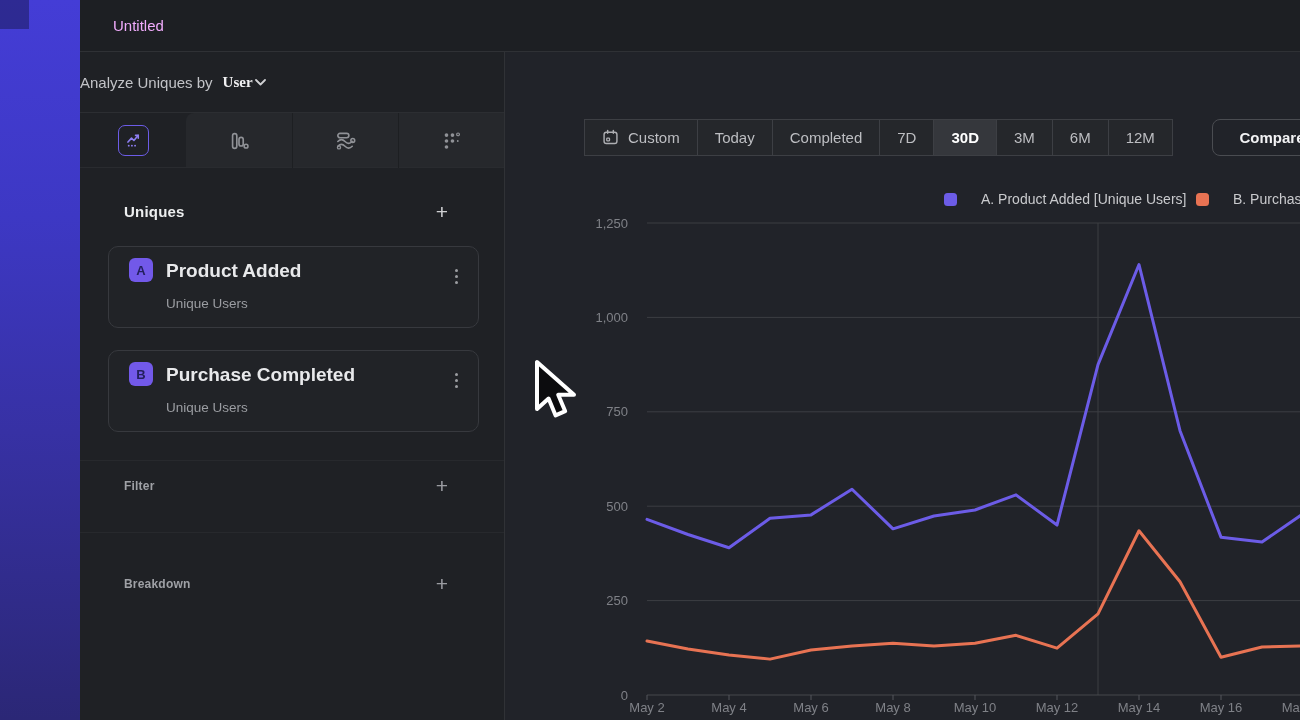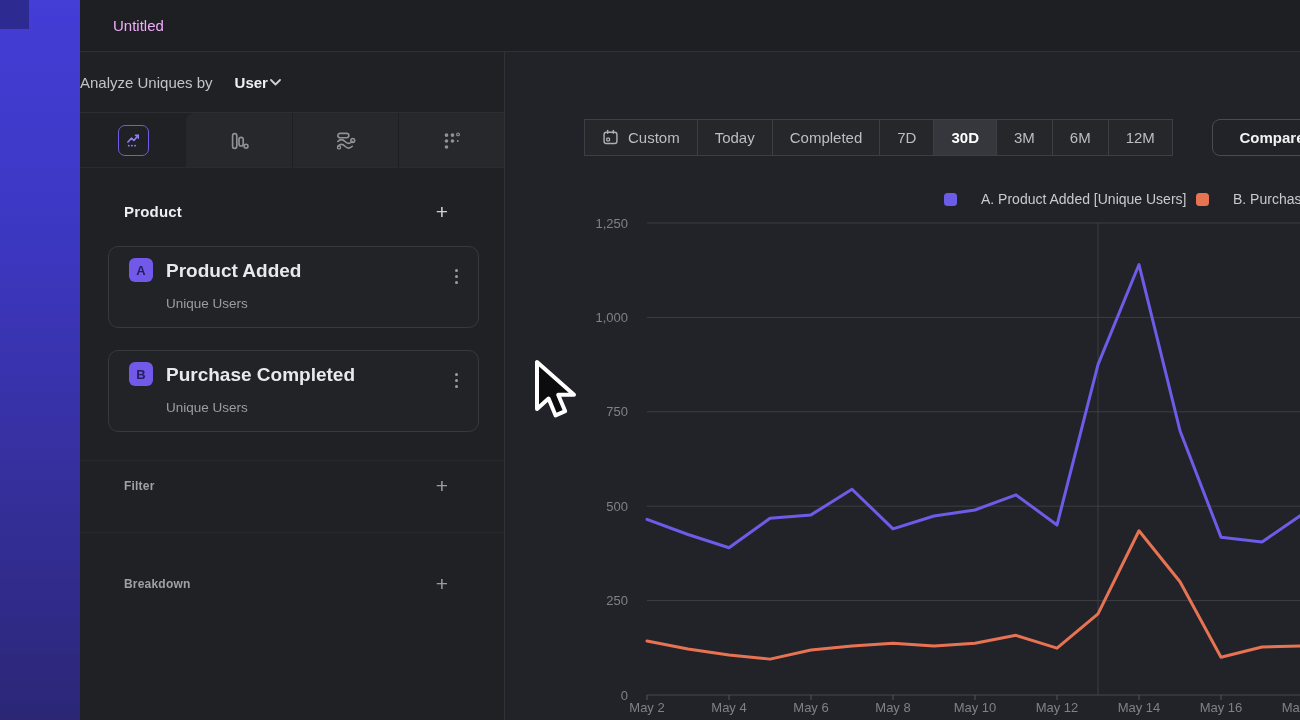--- a/index.html
+++ b/index.html
@@ -16,21 +16,21 @@
   .topbar { position:absolute; left:80px; top:0; width:1220px; height:52px;
     background:#1d1f23; border-bottom:1px solid #2f3135; display:flex; align-items:center; }
   .doc-title { margin-left:33px; color:#f0abfc; font-size:15px; }
 
   
   .sidebar { position:absolute; left:80px; top:52px; width:425px; height:668px;
     background:#1f2125; border-right:1px solid #303236; }
   .analyze-row { height:61px; display:flex; align-items:center; 
     border-bottom:1px solid #2c2e32; }
   .analyze-label { color:#c2c3c7; font-size:15px; }
-  .analyze-select { display:flex; align-items:center; gap:2px; margin-left:22px; cursor:pointer; }
+  .analyze-select { display:flex; align-items:center; gap:2px; margin-left:10px; cursor:pointer;font-family:Liberation Serif, serif; }
   .analyze-value { color:#f0f0f2; font-size:15px; font-weight:bold; }
 
   
   .tabstrip { position:relative; height:55px; display:flex; border-bottom:1px solid #292b2f; }
   .tab { width:106px; height:55px; display:flex; align-items:center; justify-content:center; }
   .tab.active { background:transparent; }
   .tab-rest { display:flex; background:#26282c; border-radius:8px 0 0 0; }
   .tab-rest .tab + .tab { border-left:1px solid #1d1f22; }
   .active-icon-box { width:31px; height:31px; border:1.5px solid #6c5ce7; border-radius:7px;
     display:flex; align-items:center; justify-content:center; }
@@ -147,21 +147,21 @@
             <circle cx="6" cy="12" r="2" fill="#909297"></circle>
               <circle cx="12.5" cy="12" r="2" fill="#909297"></circle>
             <circle cx="18.3" cy="12" r="1" fill="#909297"></circle>
             <circle cx="6" cy="18.5" r="2" fill="#909297"></circle>
           </svg>
         </div>
       </div>
     </div>
 
     <div class="section-head metrics-head">
-      <span class="section-title">Product</span>
+      <span class="section-title">Uniques</span>
       <span class="plus">+</span>
     </div>
 
     <div class="metric-card card-a">
       <span class="metric-badge">A</span>
       <span class="metric-title">Product Added</span>
       <span class="metric-sub">Unique Users</span>
       <span class="kebab">
           <i></i>
           <i></i>

